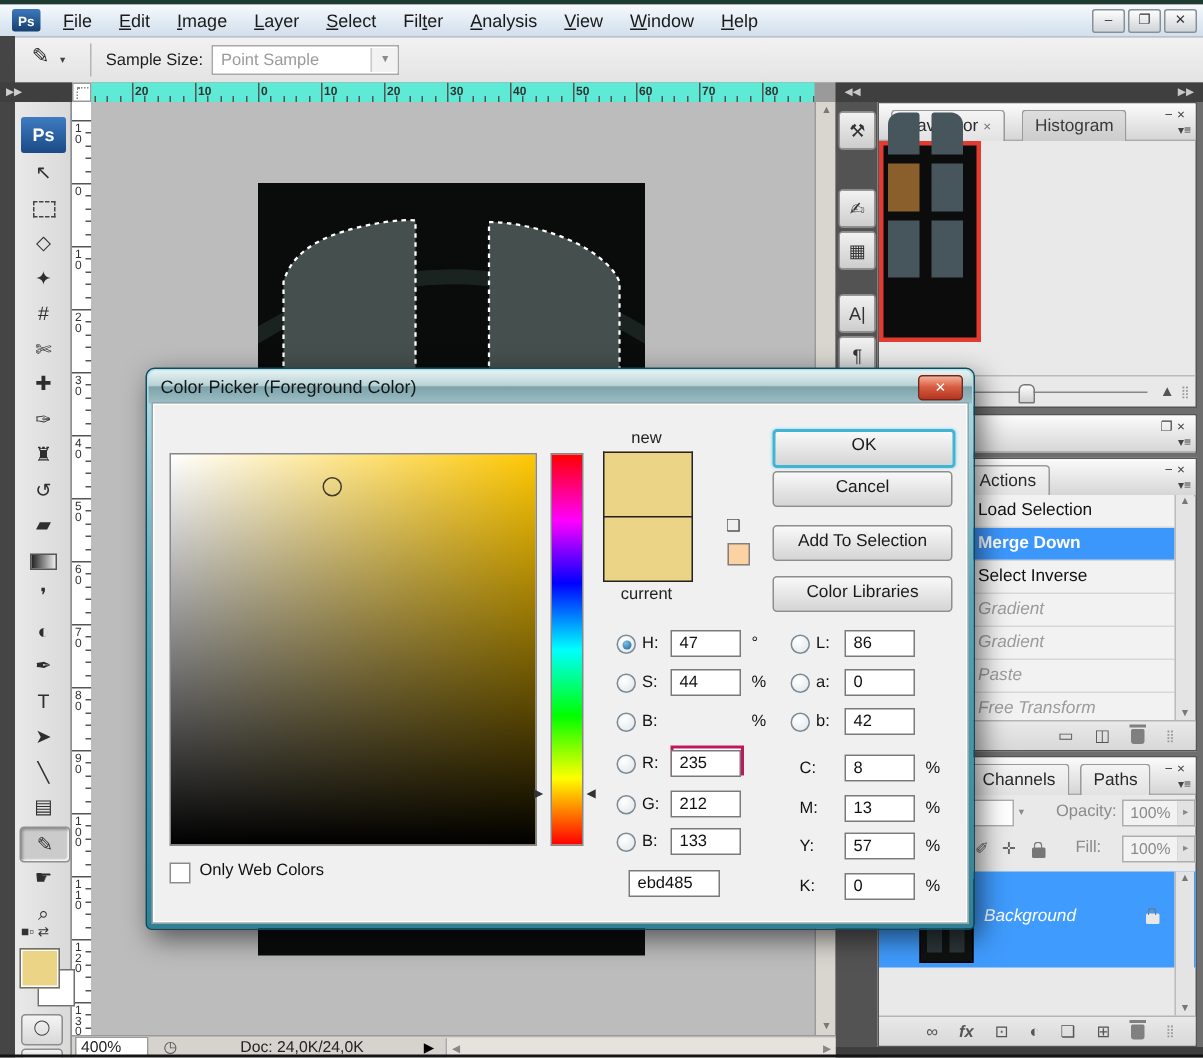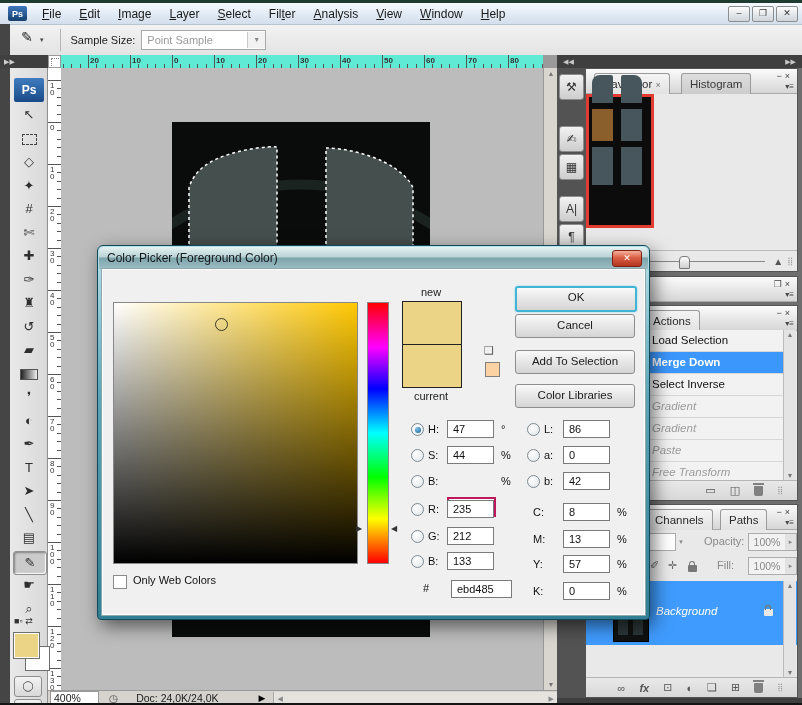--- a/index.html
+++ b/index.html
@@ -112,21 +112,21 @@
   #layer-thumb{position:absolute;left:27px;top:5px;width:34px;height:54px;background:#101212;border:1px solid #000;}
   .lock{position:relative;width:9px;height:7px;background:#777;border-radius:1px;display:inline-block;}
   .lock:before{content:"";position:absolute;left:1px;top:-4px;width:4px;height:4px;
     border:1.5px solid #777;border-bottom:none;border-radius:3px 3px 0 0;}
   .trash{position:relative;width:9px;height:10px;background:#808080;border-radius:1px 1px 2px 2px;display:inline-block;}
   .trash:before{content:"";position:absolute;top:-3px;left:-1px;width:11px;height:2px;background:#808080;}
   
   #status-bar{left:48px;top:690px;width:509px;height:15px;background:#d6d3ce;border-top:1px solid #9a9a9a;
     display:flex;align-items:center;font-size:10.5px;color:#222;box-sizing:border-box;}
   #zoom-field{width:44px;height:12px;background:#fff;border:1px solid #9a9a9a;padding-left:3px;line-height:12px;margin-left:2px;}
-  #doc-size{margin-left:18px;}
+  #doc-size{margin-left:42px;}
   #status-flyout{margin-left:40px;font-size:9px;color:#000;}
   #h-scroll{flex:1;height:13px;margin-left:8px;background:#e6e3de;border-left:1px solid #aaa;position:relative;
     color:#888;font-size:7px;}
   #bottom-edge{left:0;top:703px;width:802px;height:2px;background:#141414;}
   #dock-bottom{left:557px;top:698px;width:245px;height:7px;background:#3f3f3f;}
   
   #color-picker{left:97px;top:245px;width:553px;height:375px;z-index:60;border-radius:6px 6px 4px 4px;
     background:linear-gradient(180deg,#b8e2ea,#5aa6b8 40%,#317f94);border:1px solid #11485a;
     box-shadow:4px 6px 18px rgba(0,0,0,.55);box-sizing:border-box;}
   #cp-titlebar{position:absolute;left:1px;top:1px;right:1px;height:22px;border-radius:5px 5px 0 0;
@@ -656,17 +656,17 @@
           <div class="cp-input" style="left: 36px;">57</div>
           <div class="cp-unit" style="left: 90px;">%</div>
         </div>
         <div class="cp-row" style="left: 424px; top: 312px; width: 110px;">
           <div class="cp-lab" style="left: 6px;">K:</div>
           <div class="cp-input" style="left: 36px;">0</div>
           <div class="cp-unit" style="left: 90px;">%</div>
         </div>
       </div>
     <div class="cp-lab" style="left:320px;top:312px;">#</div>
-    <div class="cp-input" style="left:348px;top:310px;width:54px;">ebd485</div>
+    <div class="cp-input" style="left:316px;top:310px;width:54px;">ebd485</div>
     <div id="cp-checkbox"></div>
     <div id="cp-check-label">Only Web Colors</div>
   </div>
 </div>
 
 </body></html>

